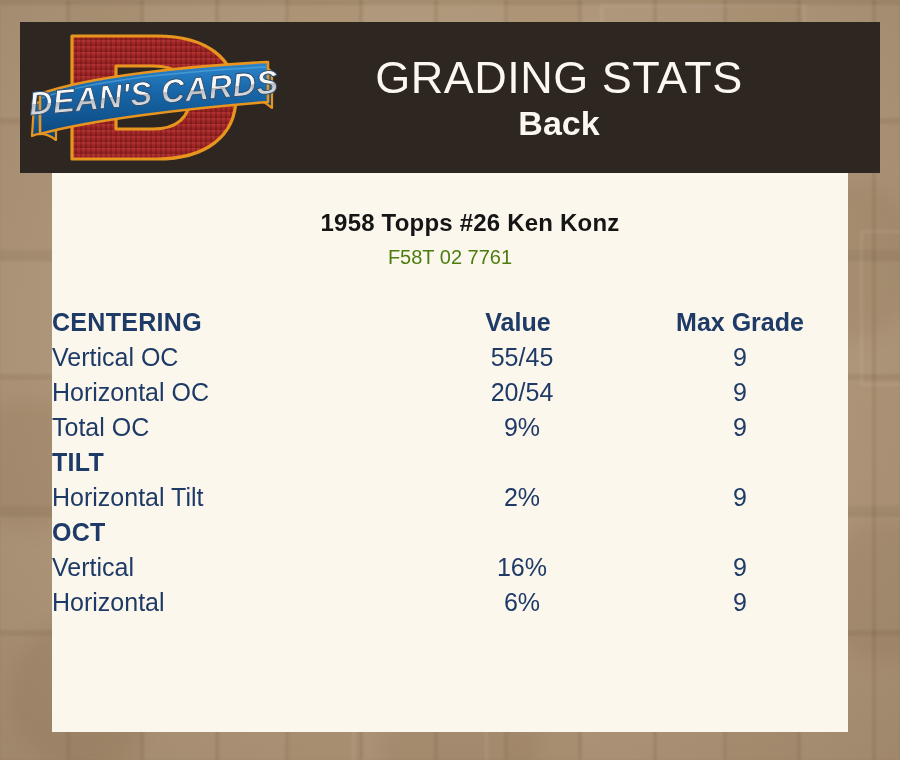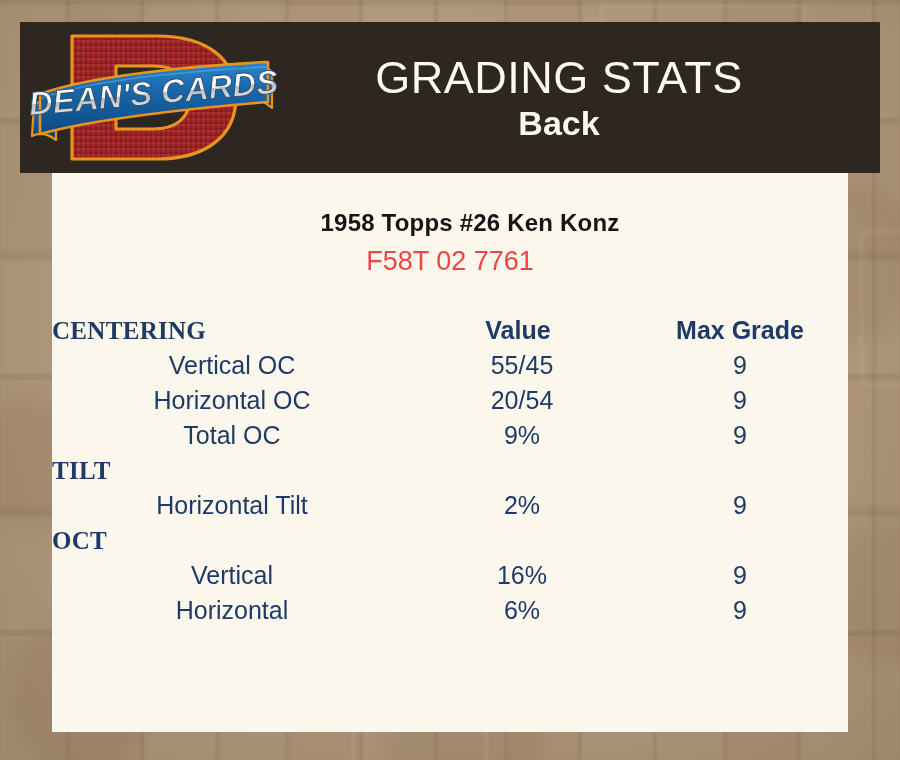--- a/index.html
+++ b/index.html
@@ -122,23 +122,23 @@
     font-size: 24px;
     font-weight: bold;
     color: #151515;
     letter-spacing: 0.2px;
     padding-left: 40px;
   }
   .card-subtitle {
     margin: 0;
     padding-top: 9px;
     text-align: center;
-    font-size: 27px;
+    font-size: 20px;
     font-weight: normal;
-    color: #ef4444;
+    color: #4d7c0f;
   }
 
   
   .stats {
     margin: 36px 0 0 0;
     width: 100%;
     border-collapse: collapse;
     color: #1e3a67;
   }
   .stats col.c-label  { width: 360px; }
@@ -158,25 +158,24 @@
     text-align: center;
   }
   .stats th.col-head.value-head { padding-right: 8px; }
 
   .section-head {
     font-weight: bold;
     font-size: 25px;
     text-align: left;
     padding-left: 103px;
     letter-spacing: 0.3px;
-    font-family: Liberation Serif, serif;
   }
   .row-label {
     font-weight: normal;
-    text-align: center;
+    text-align: left;
     padding-left: 152px;
   }
   .row-value {
     text-align: center;
     padding-right: 28px;
   }
   .row-grade {
     text-align: center;
     padding-right: 4px;
   }

